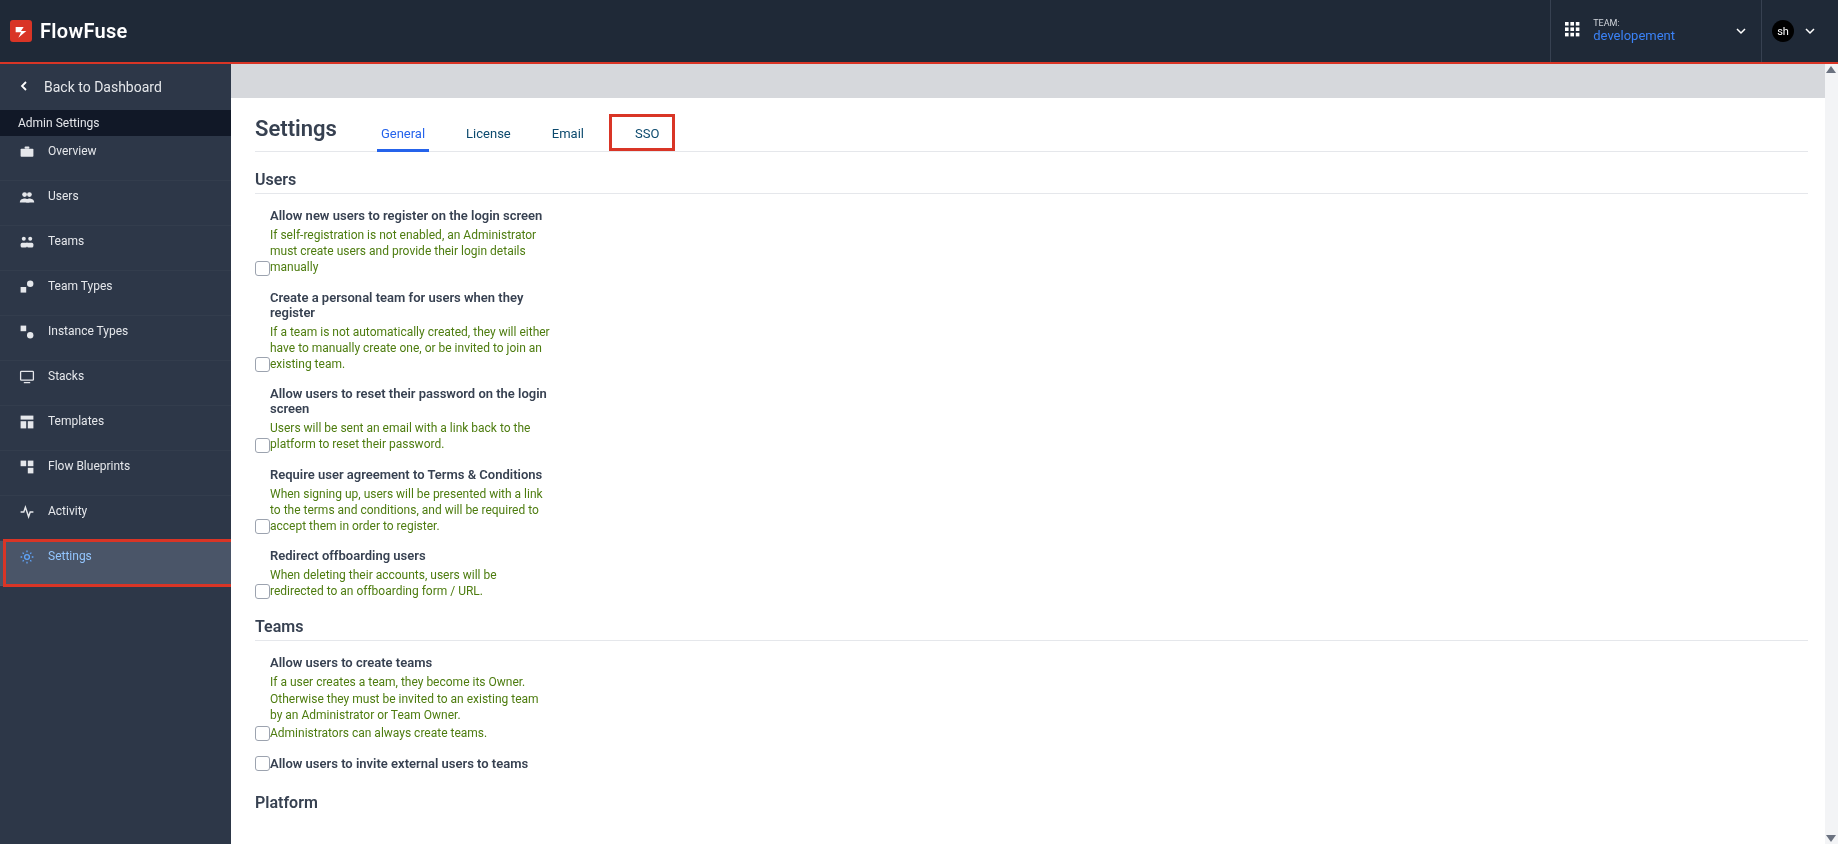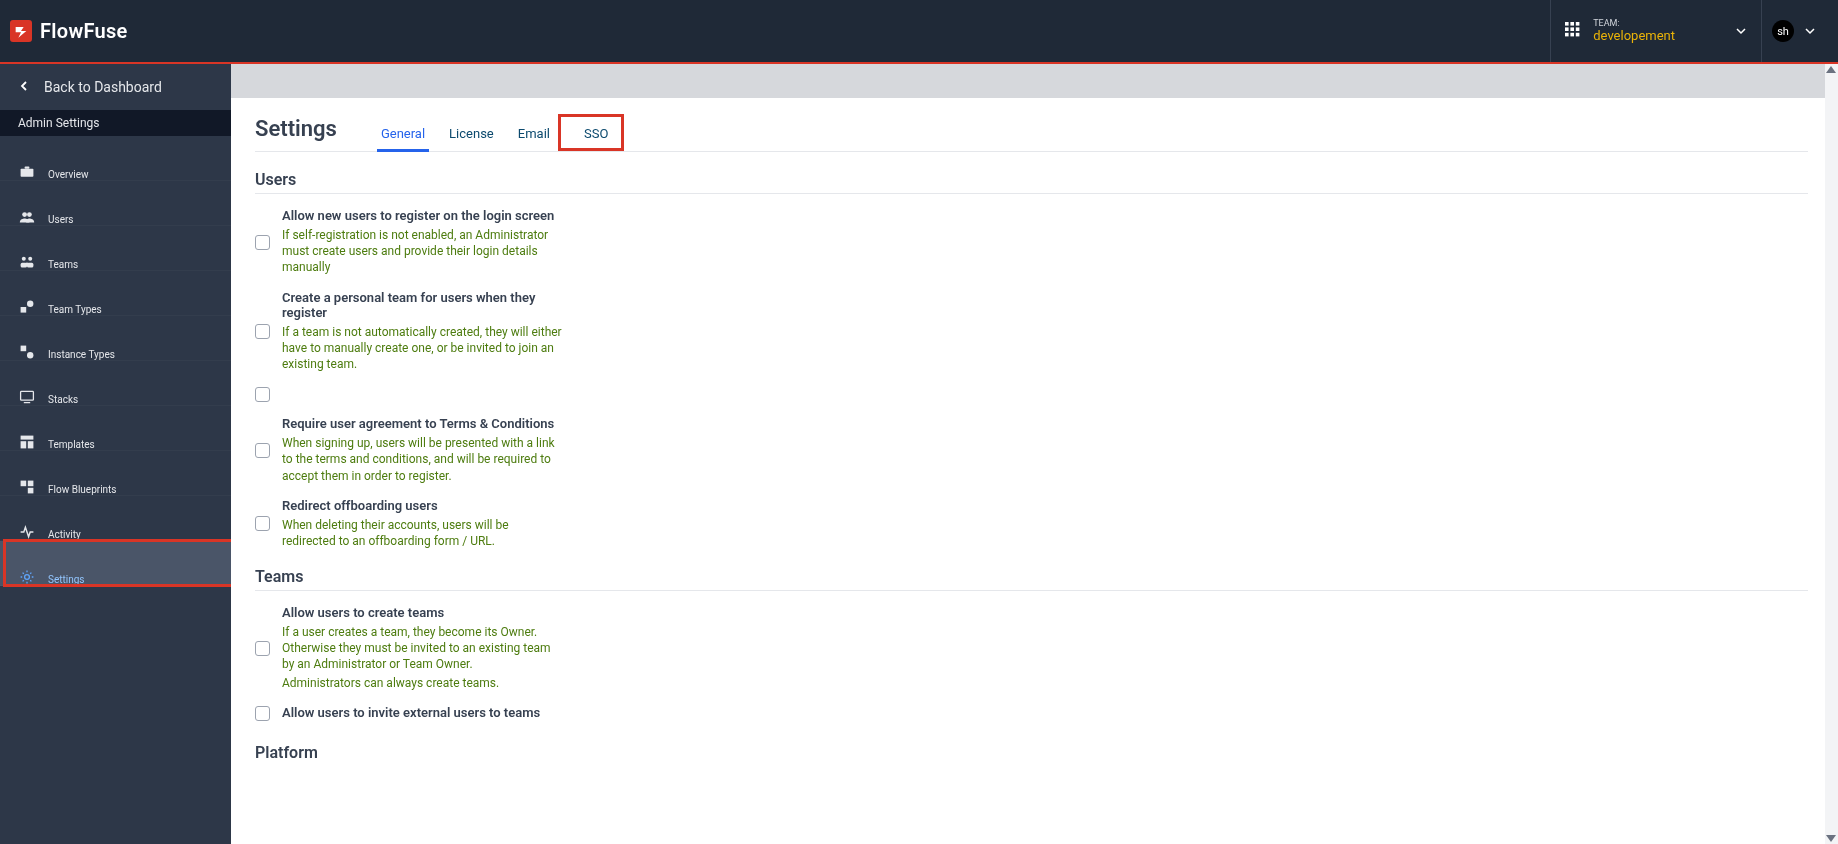--- a/index.html
+++ b/index.html
@@ -13,59 +13,59 @@
 .logo-mark { width: 22px; height: 22px; background: #d93526; display: flex; align-items: center; justify-content: center; border-radius: 3px; }
 .logo-mark svg { width: 16px; height: 16px; }
 .logo-text { font-size: 20px; font-weight: 600; letter-spacing: 0.3px; }
 
 .header-right { display: flex; align-items: center; height: 100%; }
 .team-block { display: flex; align-items: center; gap: 10px; padding: 0 14px; height: 100%; border-left: 1px solid #374151; cursor: pointer; }
 .team-icon { width: 18px; height: 18px; }
 .team-icon svg { width: 18px; height: 18px; }
 .team-text { display: flex; flex-direction: column; line-height: 1.1; }
 .team-label { font-size: 9px; color: #d1d5db; text-transform: uppercase; }
-.team-name { font-size: 13px; color: #eab308; }
+.team-name { font-size: 13px; color: #3b82f6; }
 .chev { margin-left: 50px; }
 .user-block { display: flex; align-items: center; gap: 10px; padding: 0 10px; height: 100%; border-left: 1px solid #374151; cursor: pointer; }
 .avatar { width: 22px; height: 22px; border-radius: 50%; background: #000000; display: flex; align-items: center; justify-content: center; font-size: 11px; color: #fff; }
 
 
 .body-row { display: flex; flex: 1; min-height: 0; position: relative; }
 
 
 .sidebar { width: 231px; background: #2d3748; color: #e5e7eb; display: flex; flex-direction: column; flex-shrink: 0; }
 .back-row { display: flex; align-items: center; gap: 14px; padding: 0 18px; height: 46px; background: #2d3748; cursor: pointer; font-size: 14px; }
 .back-row svg { width: 12px; height: 12px; }
 .admin-head { background: #111827; font-size: 12px; padding: 6px 18px; color: #e5e7eb; }
-.side-item { display: flex; align-items: flex-end; gap: 12px; padding: 0 18px; height: 45px; cursor: pointer; font-size: 10px; border-bottom: 1px solid rgba(255,255,255,0.03); }
+.side-item { display: flex; align-items: flex-start; gap: 12px; padding: 8px 18px; height: 45px; cursor: pointer; font-size: 12px; border-bottom: 1px solid rgba(255,255,255,0.03); }
 .side-item.active { background: #4a5568; }
 .side-item .icon { width: 18px; display: flex; justify-content: center; }
 .side-item svg { width: 16px; height: 16px; }
 
 .highlight-settings { position: relative; }
 .highlight-settings::before { content: ""; position: absolute; left: 3px; right: -3px; top: -2px; bottom: -2px; border: 3px solid #d93526; pointer-events: none; }
 
 
 .main { flex: 1; display: flex; flex-direction: column; min-width: 0; background: #fff; position: relative; }
 .top-gray-bar { height: 34px; background: #d6d8dc; flex-shrink: 0; }
 .content-scroll { flex: 1; overflow-y: auto; padding: 18px 30px 40px 24px; }
 
 .settings-heading-row { display: flex; align-items: flex-end; gap: 22px; border-bottom: 1px solid #e5e7eb; }
 .settings-title { font-size: 22px; font-weight: 600; color: #374151; padding-bottom: 10px; margin-right: 10px; }
-.tabs { display: flex; gap: 0; justify-content: center; }
+.tabs { display: flex; gap: 17px; justify-content: center; }
 .tab { padding: 10px 12px 10px; font-size: 13px; color: #0c4a6e; cursor: pointer; position: relative; }
 .tab.active { color: #2563eb; }
 .tab.active::after { content: ""; position: absolute; left: 8px; right: 8px; bottom: -1px; height: 3px; background: #2563eb; }
 
 .tab-highlight { position: relative; padding-left: 22px; }
 .tab-highlight::before { content: ""; position: absolute; left: -4px; right: -4px; top: -2px; bottom: 0px; border: 3px solid #d93526; pointer-events: none; }
 
 .section-header { font-size: 16px; font-weight: 600; color: #374151; margin-top: 18px; padding-bottom: 4px; border-bottom: 1px solid #e5e7eb; }
 
-.opt-row { display: flex; align-items: center; gap: 12px; margin-top: 14px; }
+.opt-row { display: flex; align-items: flex-end; margin-top: 14px; }
 .opt-row .cb { width: 15px; height: 15px; border: 1.5px solid #9ca3af; border-radius: 3px; margin-top: 1px; flex-shrink: 0; cursor: pointer; }
 .opt-body { max-width: 280px; }
 .opt-title { font-size: 13px; font-weight: 600; color: #374151; }
 .opt-desc { font-size: 12px; color: #4d7c0f; margin-top: 4px; line-height: 1.35; }
 .opt-desc2 { margin-top: 2px; }
 
 
 .scroll-hint-up { position: absolute; right: 2px; top: 2px; width: 0; height: 0; border-left: 5px solid transparent; border-right: 5px solid transparent; border-bottom: 7px solid #6b7280; }
 .scroll-hint-down { position: absolute; right: 2px; bottom: 2px; width: 0; height: 0; border-left: 5px solid transparent; border-right: 5px solid transparent; border-top: 7px solid #6b7280; }
 .scroll-track { position: absolute; right: 0; top: 0; bottom: 0; width: 13px; background: #f3f4f6; }
@@ -265,20 +265,24 @@
         <div class="opt-row">
           <div class="cb"></div>
           <div class="opt-body">
             <div class="opt-title">Create a personal team for users when they register</div>
             <div class="opt-desc">If a team is not automatically created, they will either have to manually create one, or be invited to join an existing team.</div>
           </div>
         </div>
 
         <div class="opt-row">
           <div class="cb"></div>
+          <div class="opt-body">
+            <div class="opt-title">Allow users to reset their password on the login screen</div>
+            <div class="opt-desc">Users will be sent an email with a link back to the platform to reset their password.</div>
+          </div>
         </div>
 
         <div class="opt-row">
           <div class="cb"></div>
           <div class="opt-body">
             <div class="opt-title">Require user agreement to Terms &amp; Conditions</div>
             <div class="opt-desc">When signing up, users will be presented with a link to the terms and conditions, and will be required to accept them in order to register.</div>
           </div>
         </div>
 

